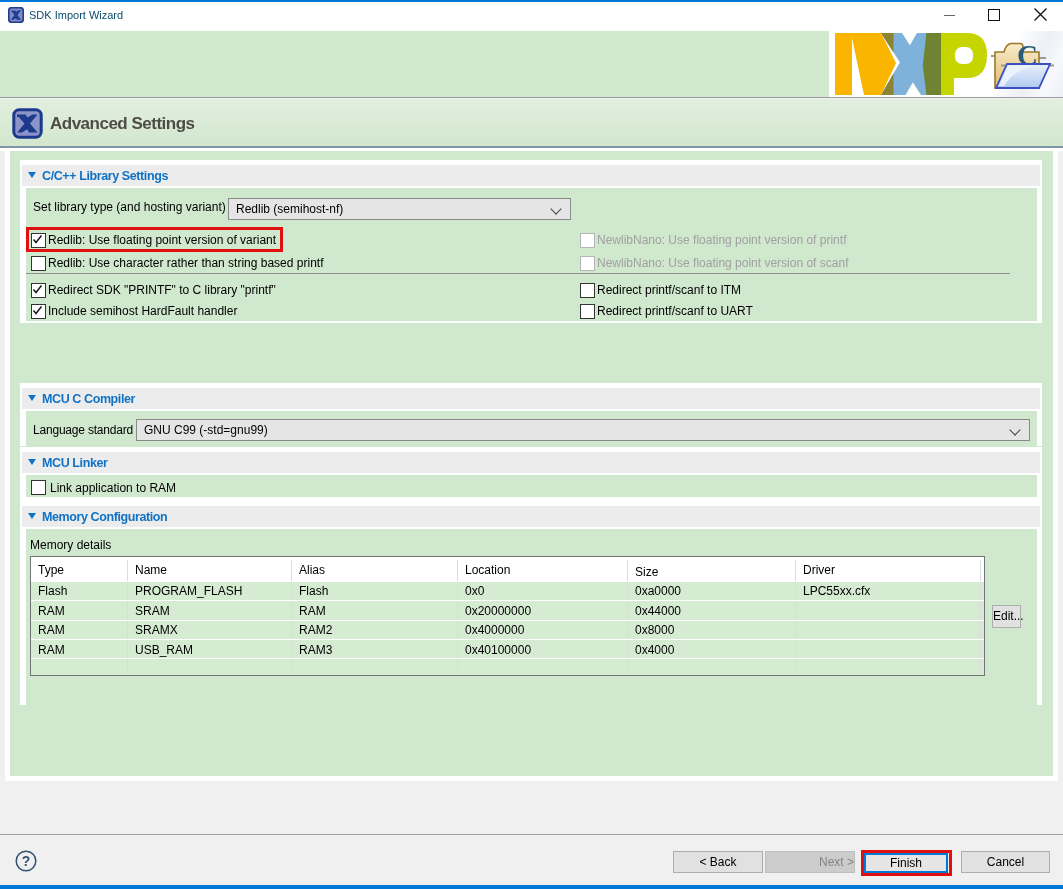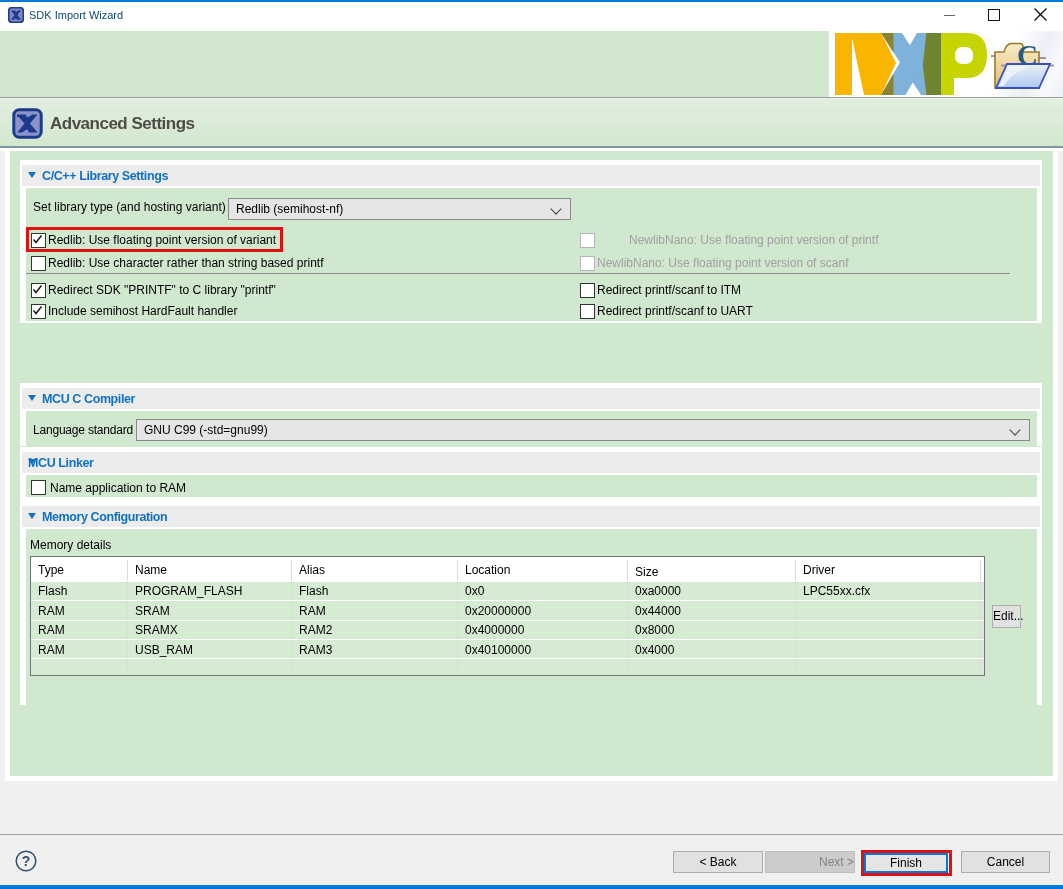--- a/index.html
+++ b/index.html
@@ -118,21 +118,21 @@
 <div class="abs cb" style="left:31px;top:233px;"></div>
 <svg class="abs" style="left:31px;top:233px;" width="13" height="13" viewBox="0 0 13 13">
     <path d="M2.5 6.5 L5 9.5 L10.5 2.5" stroke="#1a1a1a" stroke-width="1.5" fill="none"></path>
   </svg>
 <div class="abs lbl" style="left:48px;top:233px;">Redlib: Use floating point version of variant</div>
 
 <div class="abs cb" style="left:31px;top:256px;"></div>
 <div class="abs lbl" style="left:48px;top:256px;">Redlib: Use character rather than string based printf</div>
 
 <div class="abs cb" style="left:580px;top:233px;border-color:#b5b5b5;"></div>
-<div class="abs dlbl" style="left:597px;top:233px;margin-left:32px;">NewlibNano: Use floating point version of printf</div>
+<div class="abs dlbl" style="left:597px;top:233px;">NewlibNano: Use floating point version of printf</div>
 <div class="abs cb" style="left:580px;top:256px;border-color:#b5b5b5;"></div>
 <div class="abs dlbl" style="left:597px;top:256px;">NewlibNano: Use floating point version of scanf</div>
 
 <div class="abs" style="left:26px;top:273px;width:984px;height:1px;background:#909090;"></div>
 
 <div class="abs cb" style="left:31px;top:283px;"></div>
 <svg class="abs" style="left:31px;top:283px;" width="13" height="13" viewBox="0 0 13 13">
     <path d="M2.5 6.5 L5 9.5 L10.5 2.5" stroke="#1a1a1a" stroke-width="1.5" fill="none"></path>
   </svg>
 <div class="abs lbl" style="left:48px;top:283px;">Redirect SDK "PRINTF" to C library "printf"</div>
@@ -155,24 +155,24 @@
 <div class="abs green" style="left:26px;top:411px;width:1011px;height:35px;"></div>
 <div class="abs lbl" style="left:33px;top:423px;letter-spacing:-0.2px;">Language standard</div>
 <div class="abs combo" style="left:136px;top:419px;width:894px;height:22px;text-align:center;">
   <div class="combotext">GNU C99 (-std=gnu99)</div>
   <div class="chev" style="right:10px;top:6px;"></div>
 </div>
 
 <div class="abs whitebox" style="left:20px;top:447px;width:1022px;height:53px;"></div>
 <div class="abs bar" style="left:22px;top:452px;width:1018px;height:21px;"></div>
 <div class="abs tri" style="left:28px;top:459px;"></div>
-<div class="abs seclabel" style="left:28px;top:456px;">MCU Linker</div>
+<div class="abs seclabel" style="left:42px;top:456px;">MCU Linker</div>
 <div class="abs green" style="left:26px;top:475px;width:1011px;height:22px;"></div>
 <div class="abs cb" style="left:31px;top:480px;"></div>
-<div class="abs lbl" style="left:50px;top:481px;">Name application to RAM</div>
+<div class="abs lbl" style="left:50px;top:481px;">Link application to RAM</div>
 
 <div class="abs whitebox" style="left:20px;top:500px;width:1022px;height:205px;"></div>
 <div class="abs bar" style="left:22px;top:506px;width:1018px;height:21px;"></div>
 <div class="abs tri" style="left:28px;top:513px;"></div>
 <div class="abs seclabel" style="left:42px;top:510px;">Memory Configuration</div>
 <div class="abs green" style="left:26px;top:529px;width:1011px;height:176px;"></div>
 <div class="abs lbl" style="left:30px;top:538px;">Memory details</div>
 
 <div class="abs" id="memtable" style="left:30px;top:556px;width:955px;height:120px;background:#d5ebd2;border:1px solid #6e7478;box-sizing:border-box;overflow:hidden;">
   <div class="abs" style="left:0;top:0;width:953px;height:24px;background:#ffffff;"></div>

